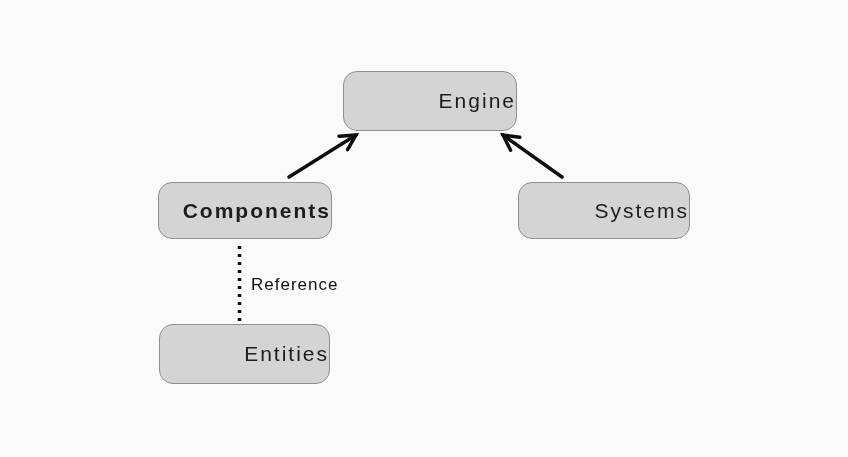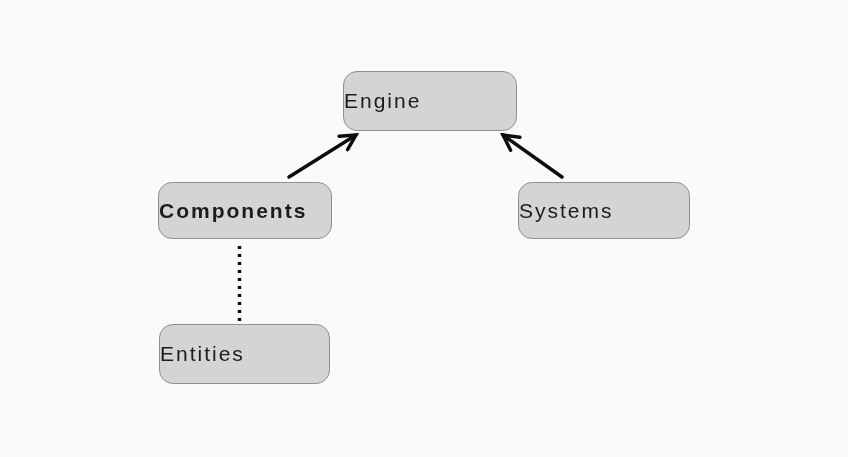--- a/index.html
+++ b/index.html
@@ -34,21 +34,21 @@
     stroke-dasharray: 3 5;
   }
   .node {
     position: absolute;
     box-sizing: border-box;
     background: #d4d4d4;
     border: 1px solid #909090;
     border-radius: 14px;
     display: flex;
     align-items: center;
-    justify-content: flex-start;
+    justify-content: flex-end;
   }
   .node-label {
     color: #1c1c1e;
     font-size: 21px;
     letter-spacing: 2px;
     white-space: nowrap;
   }
   .edge-label {
     position: absolute;
     color: #111111;
@@ -83,14 +83,15 @@
   </div>
 
   <div class="node" style="left:159px; top:324px; width:171px; height:60px;">
     <span class="node-label">Entities</span>
   </div>
 
   <div class="node" style="left:518px; top:182px; width:172px; height:57px;">
     <span class="node-label">Systems</span>
   </div>
 
+  <div class="edge-label" style="left:251px; top:275px;">Reference</div>
 
 </div>
 
 </body></html>

